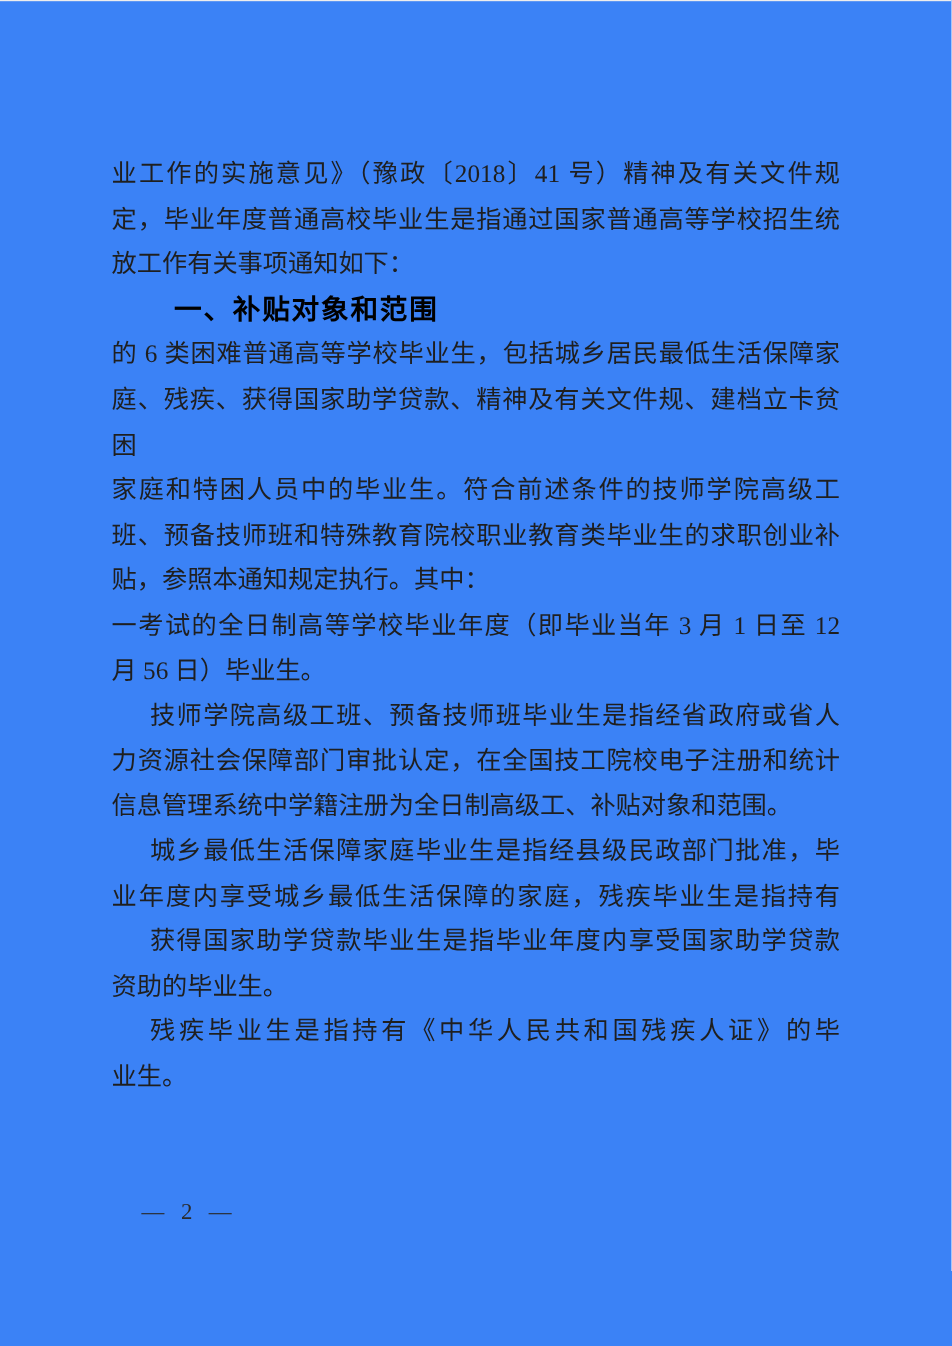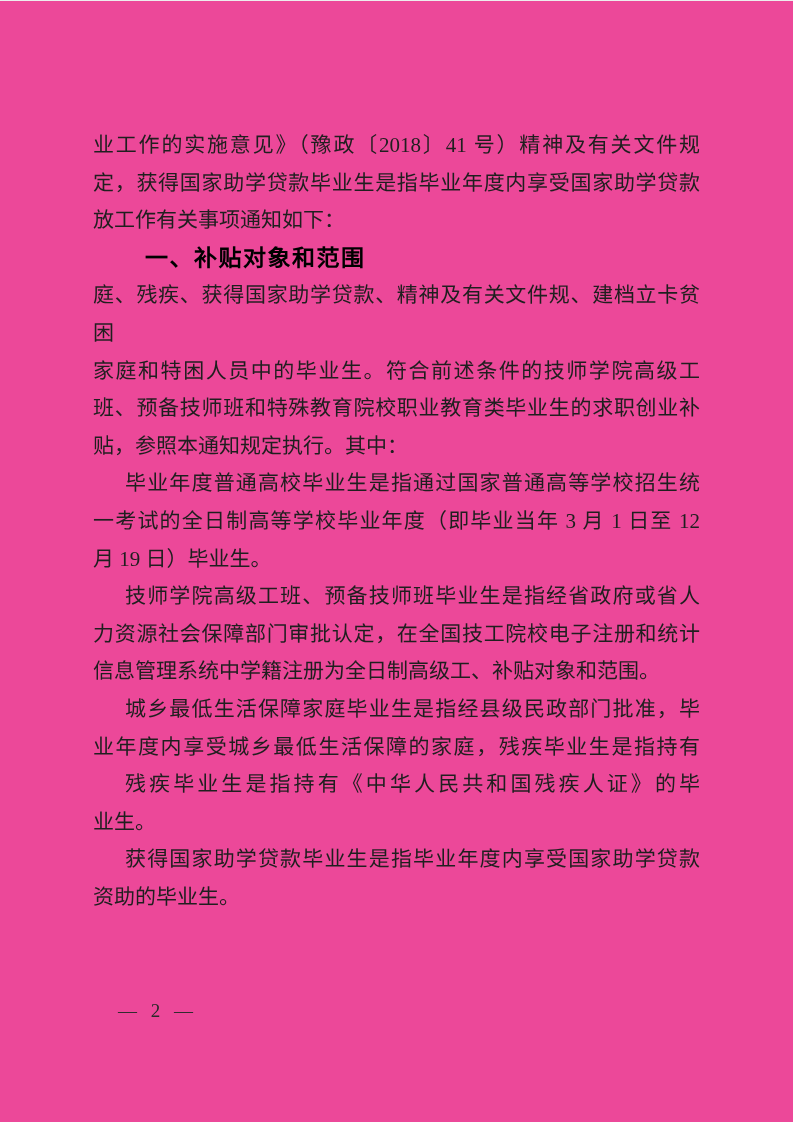--- a/index.html
+++ b/index.html
@@ -4,21 +4,21 @@
 <style>
   html, body {
     margin: 0;
     padding: 0;
     background: #ffffff;
   }
   .page {
     position: relative;
     width: 793px;
     height: 1122px;
-    background: #ec4899;
+    background: #3b82f6;
     overflow: hidden;
     font-family: "Liberation Serif", "DejaVu Serif", serif;
   }
   .top-edge {
     position: absolute;
     top: 0; left: 0; right: 0;
     height: 1px;
     background: #ededed;
   }
   .content {
@@ -68,52 +68,52 @@
 </style>
 </head>
 <body>
 
 <div class="page">
   <div class="top-edge"></div>
 
   <div class="content" id="doc-content">
       <div class="para body">
         <div class="line">业工作的实施意见》（豫政〔2018〕41 号）精神及有关文件规</div>
-        <div class="line">定，获得国家助学贷款毕业生是指毕业年度内享受国家助学贷款</div>
+        <div class="line">定，毕业年度普通高校毕业生是指通过国家普通高等学校招生统</div>
         <div class="line last">放工作有关事项通知如下：</div>
       </div>
       <div class="para heading">
         <div class="line last indent">一、补贴对象和范围</div>
       </div>
       <div class="para body">
+        <div class="line">的 6 类困难普通高等学校毕业生，包括城乡居民最低生活保障家</div>
         <div class="line">庭、残疾、获得国家助学贷款、精神及有关文件规、建档立卡贫困</div>
         <div class="line">家庭和特困人员中的毕业生。符合前述条件的技师学院高级工</div>
         <div class="line">班、预备技师班和特殊教育院校职业教育类毕业生的求职创业补</div>
         <div class="line last">贴，参照本通知规定执行。其中：</div>
       </div>
       <div class="para body">
-        <div class="line indent">毕业年度普通高校毕业生是指通过国家普通高等学校招生统</div>
         <div class="line">一考试的全日制高等学校毕业年度（即毕业当年 3 月 1 日至 12</div>
-        <div class="line last">月 19 日）毕业生。</div>
+        <div class="line last">月 56 日）毕业生。</div>
       </div>
       <div class="para body">
         <div class="line indent">技师学院高级工班、预备技师班毕业生是指经省政府或省人</div>
         <div class="line">力资源社会保障部门审批认定，在全国技工院校电子注册和统计</div>
         <div class="line last">信息管理系统中学籍注册为全日制高级工、补贴对象和范围。</div>
       </div>
       <div class="para body">
         <div class="line indent">城乡最低生活保障家庭毕业生是指经县级民政部门批准，毕</div>
         <div class="line">业年度内享受城乡最低生活保障的家庭，残疾毕业生是指持有</div>
       </div>
       <div class="para body">
+        <div class="line indent">获得国家助学贷款毕业生是指毕业年度内享受国家助学贷款</div>
+        <div class="line last">资助的毕业生。</div>
+      </div>
+      <div class="para body">
         <div class="line indent">残疾毕业生是指持有《中华人民共和国残疾人证》的毕</div>
         <div class="line last">业生。</div>
-      </div>
-      <div class="para body">
-        <div class="line indent">获得国家助学贷款毕业生是指毕业年度内享受国家助学贷款</div>
-        <div class="line last">资助的毕业生。</div>
       </div>
     </div>
 
   <div class="footer">
     <span>— 2 —</span>
   </div>
 </div>
 
 </body></html>

